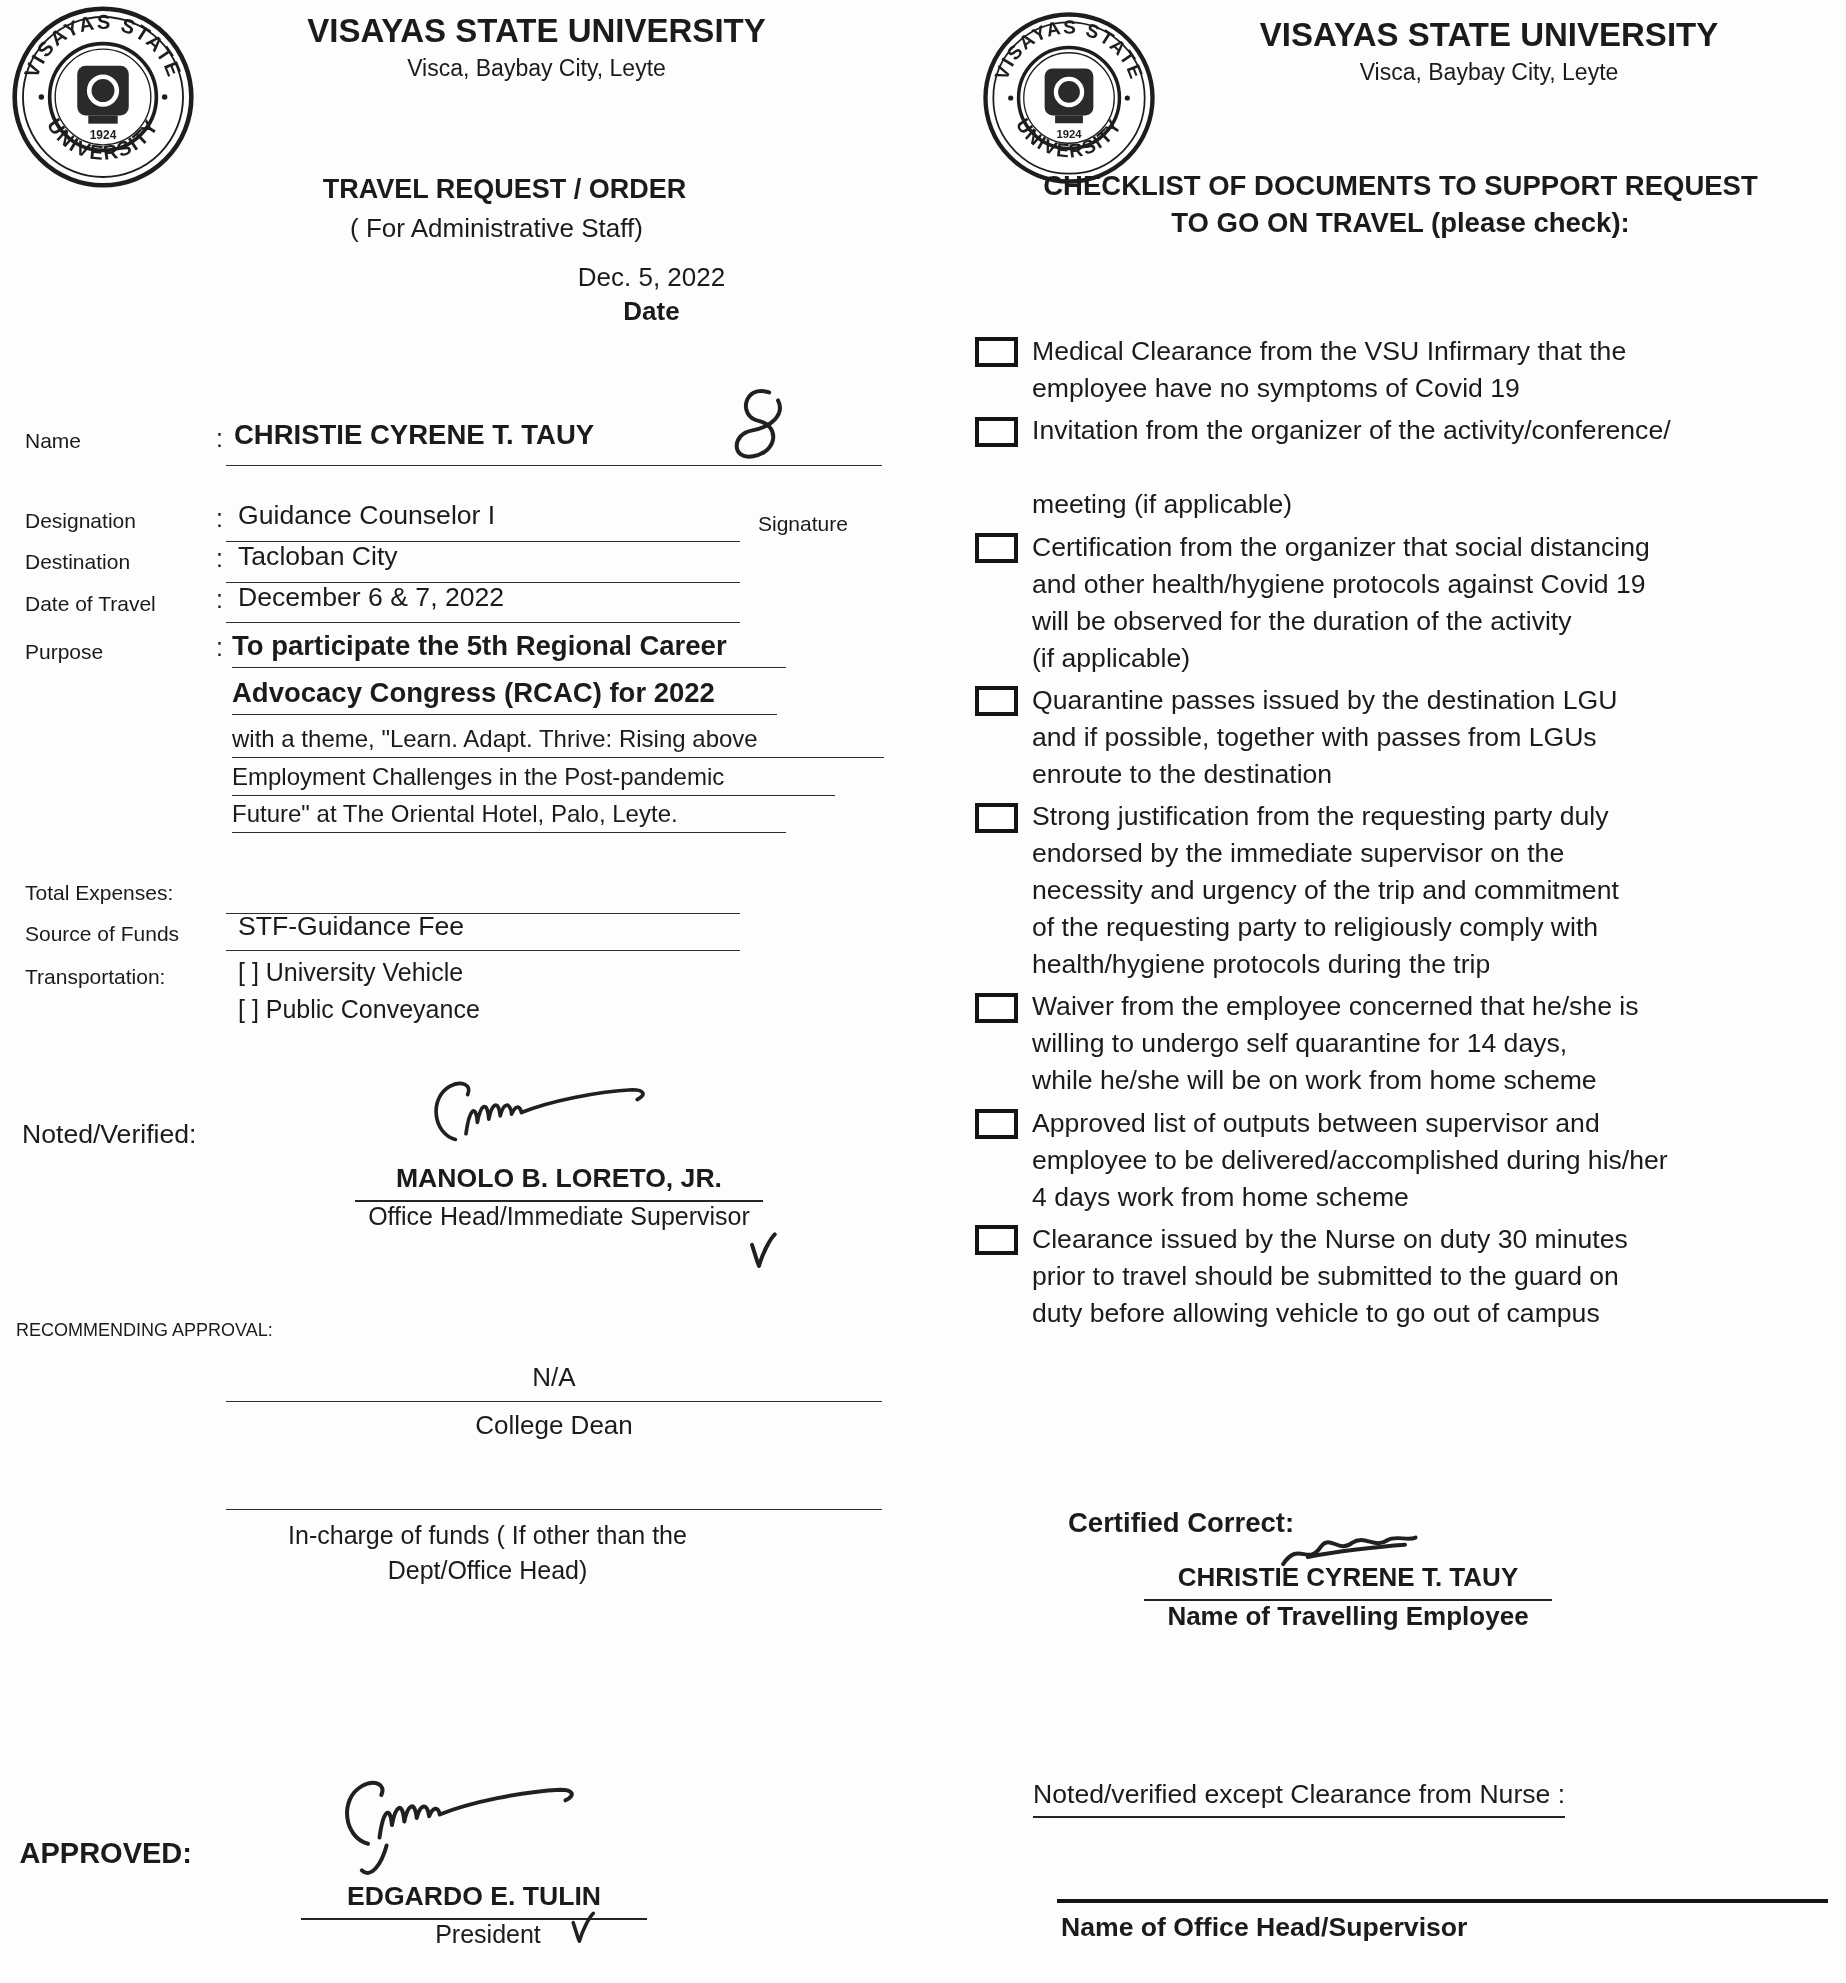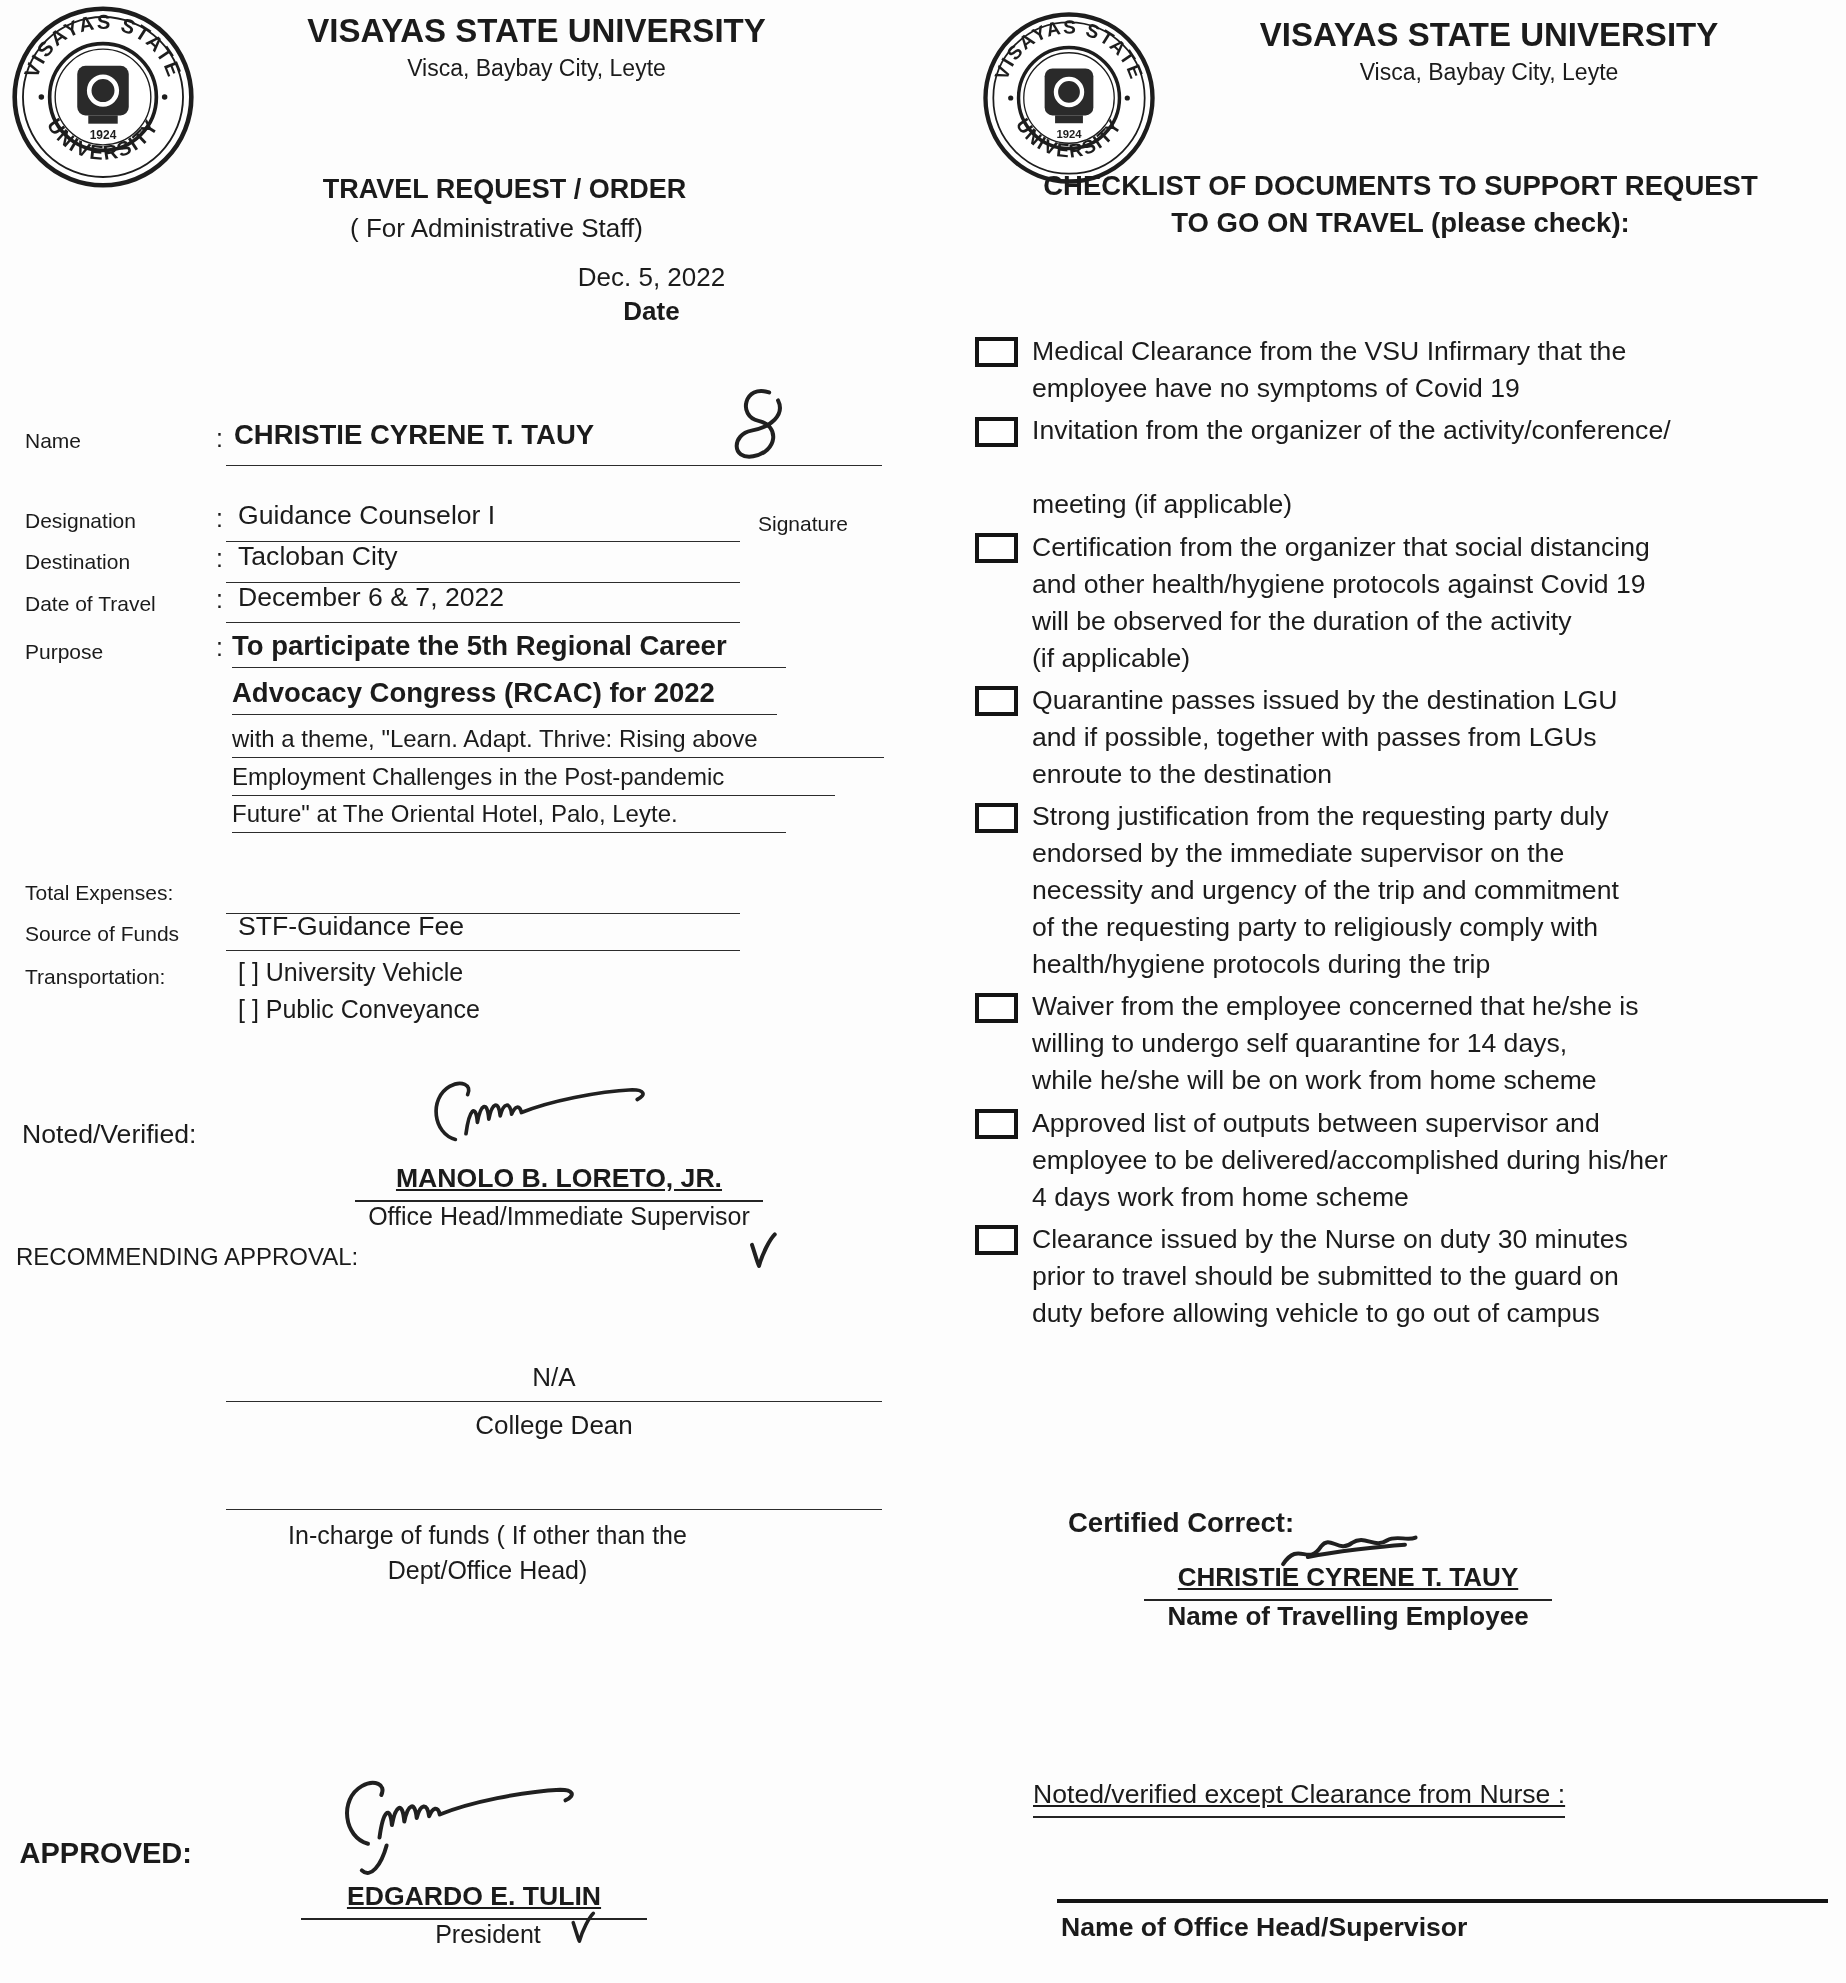--- a/index.html
+++ b/index.html
@@ -9,21 +9,21 @@
     font-family:"Liberation Sans", sans-serif;
     color:#1b1b1b;
   }
   .page { position:absolute; inset:0; background:#fdfdfd; overflow:hidden; }
   .abs { position:absolute; }
   .b { font-weight:bold; }
   .ctr { text-align:center; }
   .pre { white-space:pre-line; }
   .line { position:absolute; border-top:1.8px solid #2c2c2c; height:0; }
   .thickline { position:absolute; background:#141414; height:3.5px; }
-  .ul-text { border-bottom:2.7px solid #242424; padding-bottom:6px;text-decoration:underline; }
+  .ul-text { border-bottom:2.7px solid #242424; padding-bottom:6px; }
   .lbl { font-size:21px; }
   .val { font-size:26.6px;text-align:right; }
   .colon { font-size:25px; }
   .purpose-bold { font-size:27.5px; font-weight:bold; border-bottom:1.8px solid #2c2c2c; padding-bottom:5.3px; }
   .purpose-reg  { font-size:24px; border-bottom:1.8px solid #2c2c2c; padding-bottom:4.4px; }
   .checklist { position:absolute; left:975px; top:333px; width:864px; }
   .check-item { display:flex; gap:14px; margin-bottom:5.3px; align-items:flex-start; }
   .checkbox { flex:0 0 43px; height:30px; border:4.4px solid #141414; margin-top:4.4px; background:#fff; }
   .check-text { font-size:26.6px; line-height:37px; white-space:pre-line; }
   .sig { stroke:#202020; stroke-width:4.5; fill:none; stroke-linecap:round; stroke-linejoin:round; }
@@ -118,21 +118,21 @@
   <svg class="abs" style="left:408px;top:1062px" width="266" height="106" viewBox="0 0 300 130">
     <path class="sig" d="M45,95 C18,88 12,45 38,30 C52,22 66,28 60,40"></path>
     <path class="sig" d="M58,88 C62,58 70,50 72,74 C76,52 84,46 86,70 C90,50 98,46 100,66 C104,50 112,48 114,64 C118,54 124,52 126,62 C160,48 220,36 262,34 C276,34 280,40 268,46"></path>
   </svg>
   <div class="abs b ctr ul-text" style="left:355px;top:1163px;width:408px;font-size:26.6px">MANOLO B. LORETO, JR.</div>
   <div class="abs ctr" style="left:293px;top:1202px;width:532px;font-size:25px">Office Head/Immediate Supervisor</div>
   <svg class="abs" style="left:745px;top:1229px" width="35" height="44" viewBox="0 0 40 50">
     <path class="sig" d="M8,18 C12,30 14,38 16,42 C20,28 28,12 34,6"></path>
   </svg>
 
-  <div class="abs" style="left:16px;top:1243px;font-size:24px">RECOMMENDING APPROVAL:</div>
+  <div class="abs" style="left:16px;top:1320px;font-size:18px">RECOMMENDING APPROVAL:</div>
   <div class="abs ctr" style="left:226px;top:1362px;width:656px;font-size:26px">N/A</div>
   <div class="line" style="left:226px;top:1401px;width:656px"></div>
   <div class="abs ctr" style="left:226px;top:1410px;width:656px;font-size:26px">College Dean</div>
 
   <div class="line" style="left:226px;top:1509px;width:656px"></div>
   <div class="abs ctr pre" style="left:177px;top:1518px;width:621px;font-size:25px;line-height:35px">In-charge of  funds ( If other than the
 Dept/Office Head)</div>
 
   <div class="abs b" style="left:19.5px;top:1837px;font-size:29px">APPROVED:</div>
   <svg class="abs" style="left:328px;top:1764px" width="266" height="124" viewBox="0 0 300 140">

